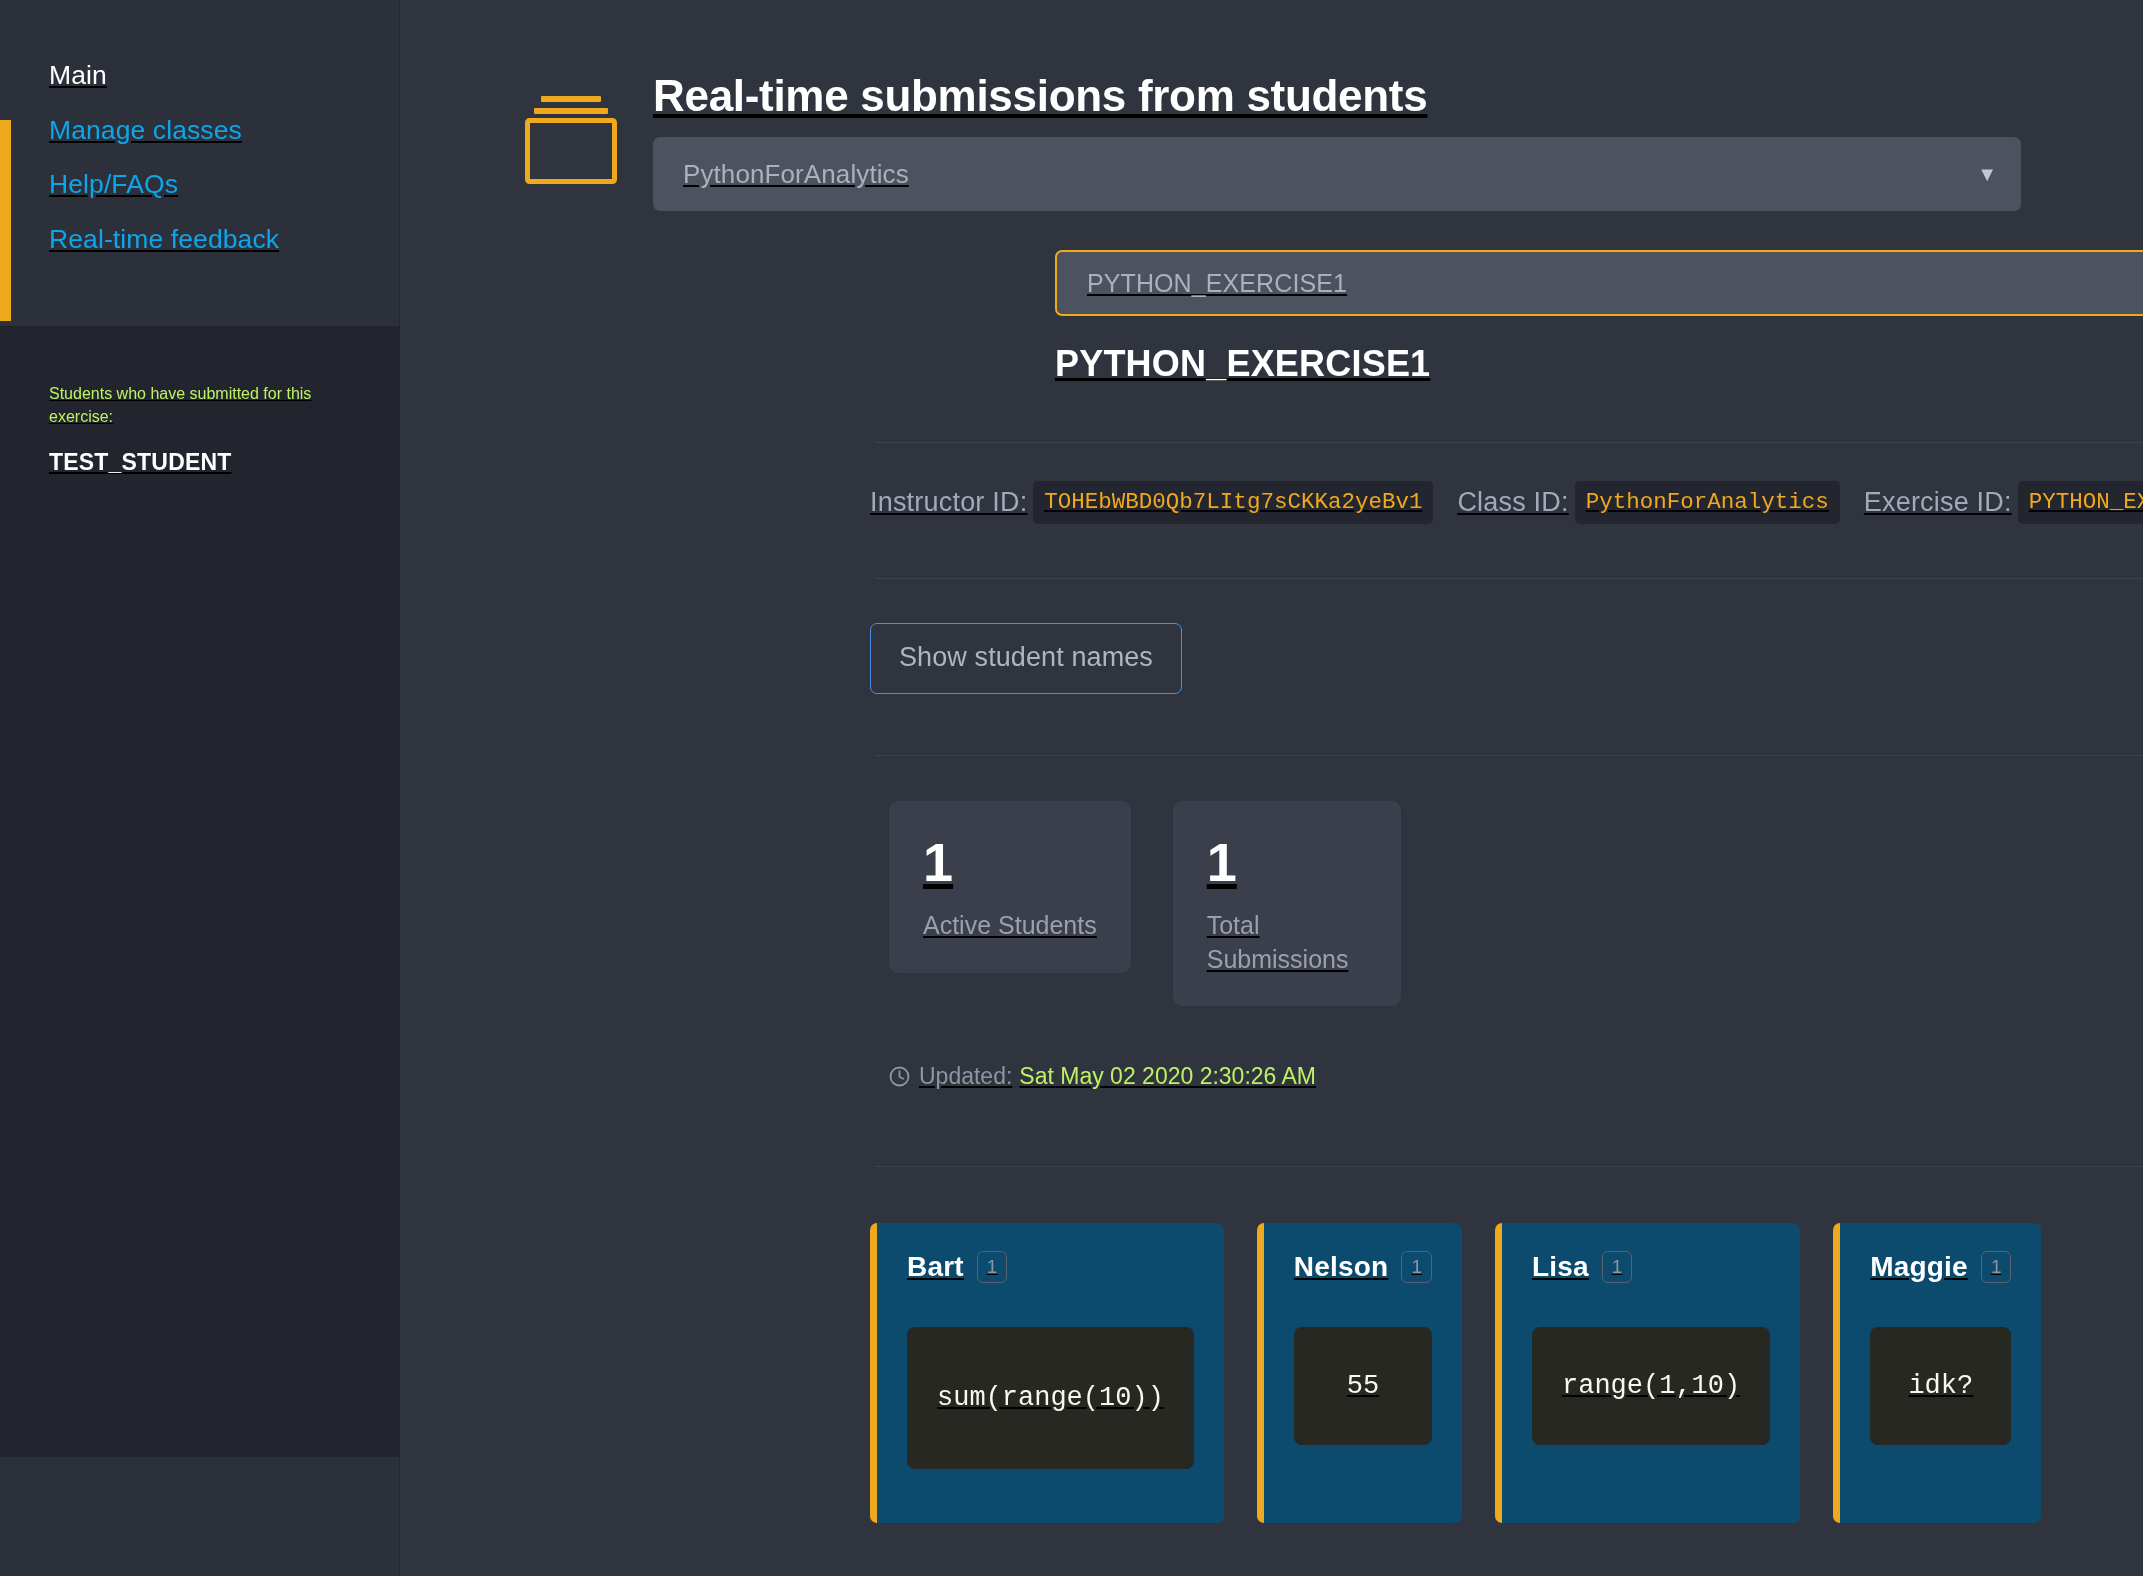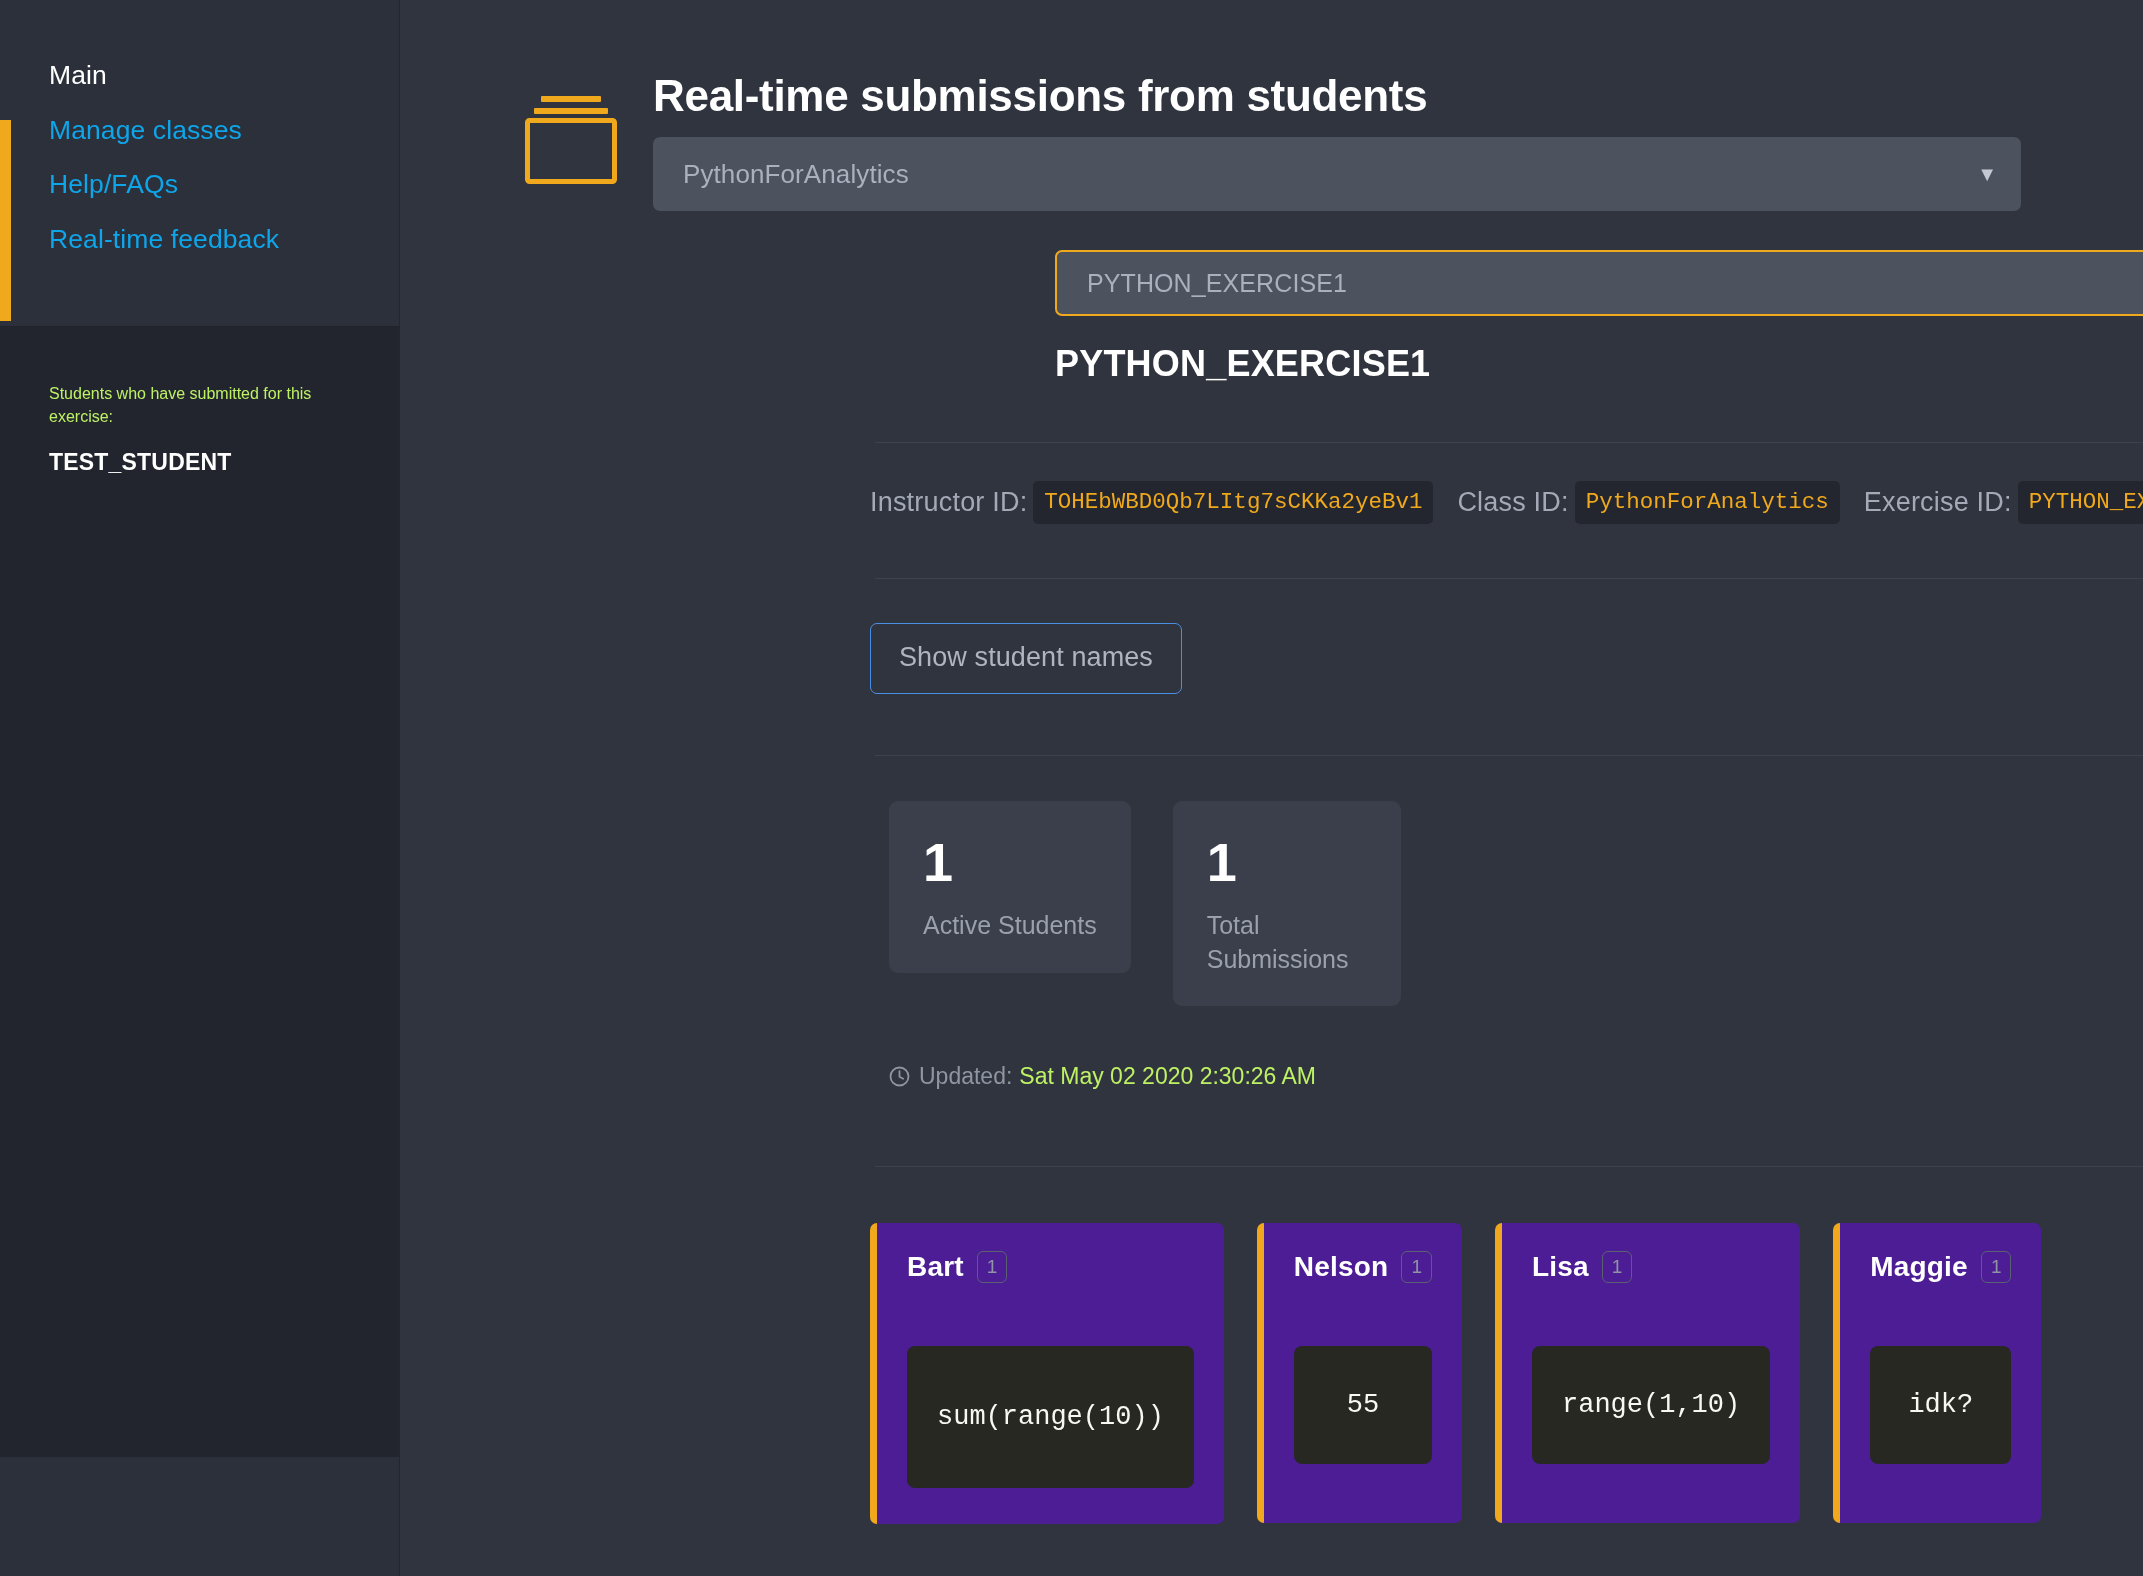--- a/index.html
+++ b/index.html
@@ -11,20 +11,21 @@
     font-family: "Liberation Sans", sans-serif;
     overflow: hidden;
   }
 
   #app {
     position: relative;
     width: 2143px;
     height: 1332px;
     display: flex;
     background: #262a33;
+    text-decoration: underline;
   }
 
   
   .sidebar {
     position: relative;
     width: 400px;
     height: 1576px;
     flex: 0 0 400px;
     background: #2b303b;
     border-right: 1px solid #23262e;
@@ -271,28 +272,27 @@
 
   
   .cards-row {
     display: flex;
     align-items: flex-start;
     padding: 56px 0 0 470px;
     gap: 33px;
   }
   .sub-card {
     position: relative;
-    background: #4c1d95;
+    background: #0c4a6e;
     border-radius: 7px;
     border-left: 7px solid #f0a81c;
     padding: 28px 30px 36px 30px;
     min-height: 300px;
     display: flex;
     flex-direction: column;
-    gap: 19px;
   }
   .sub-card-head {
     display: flex;
     align-items: center;
     margin-bottom: 44px;
   }
   .sub-name {
     font-size: 28px;
     font-weight: bold;
     color: #ffffff;

